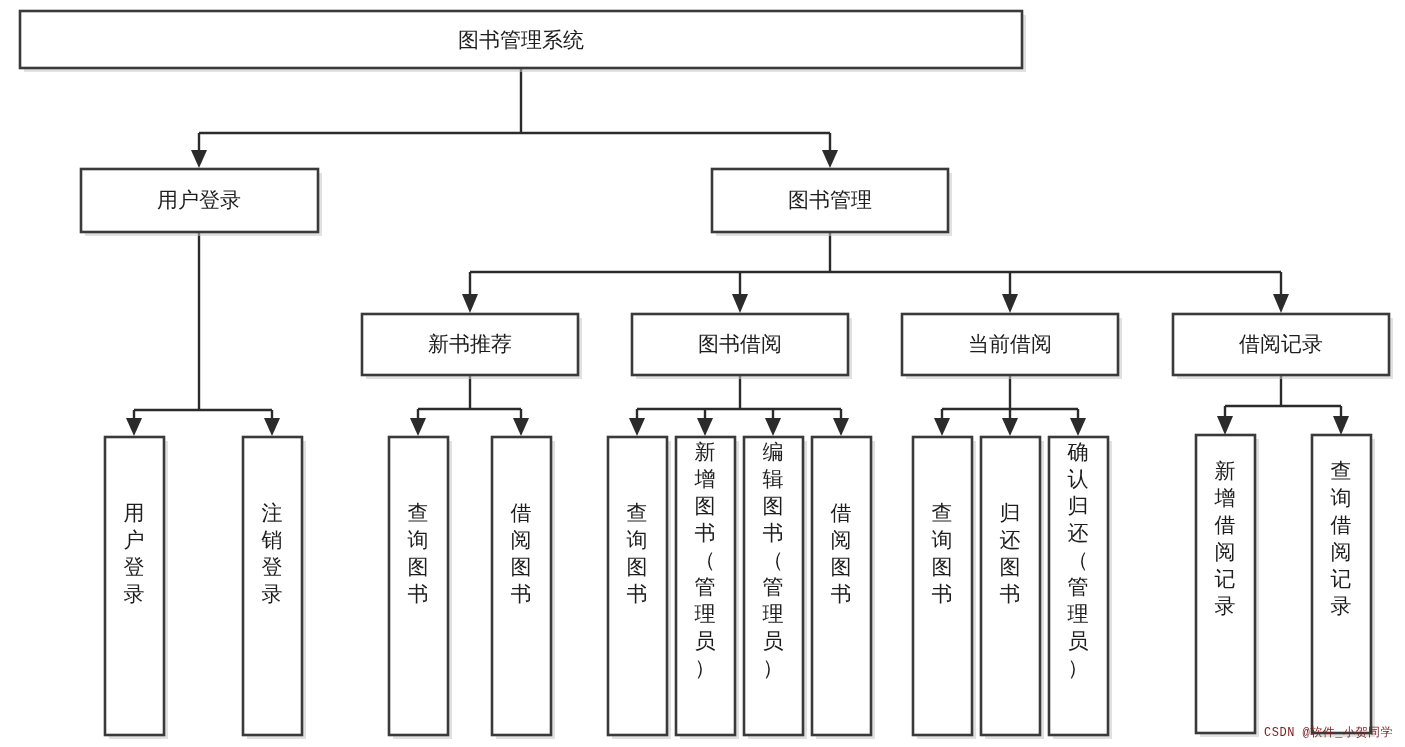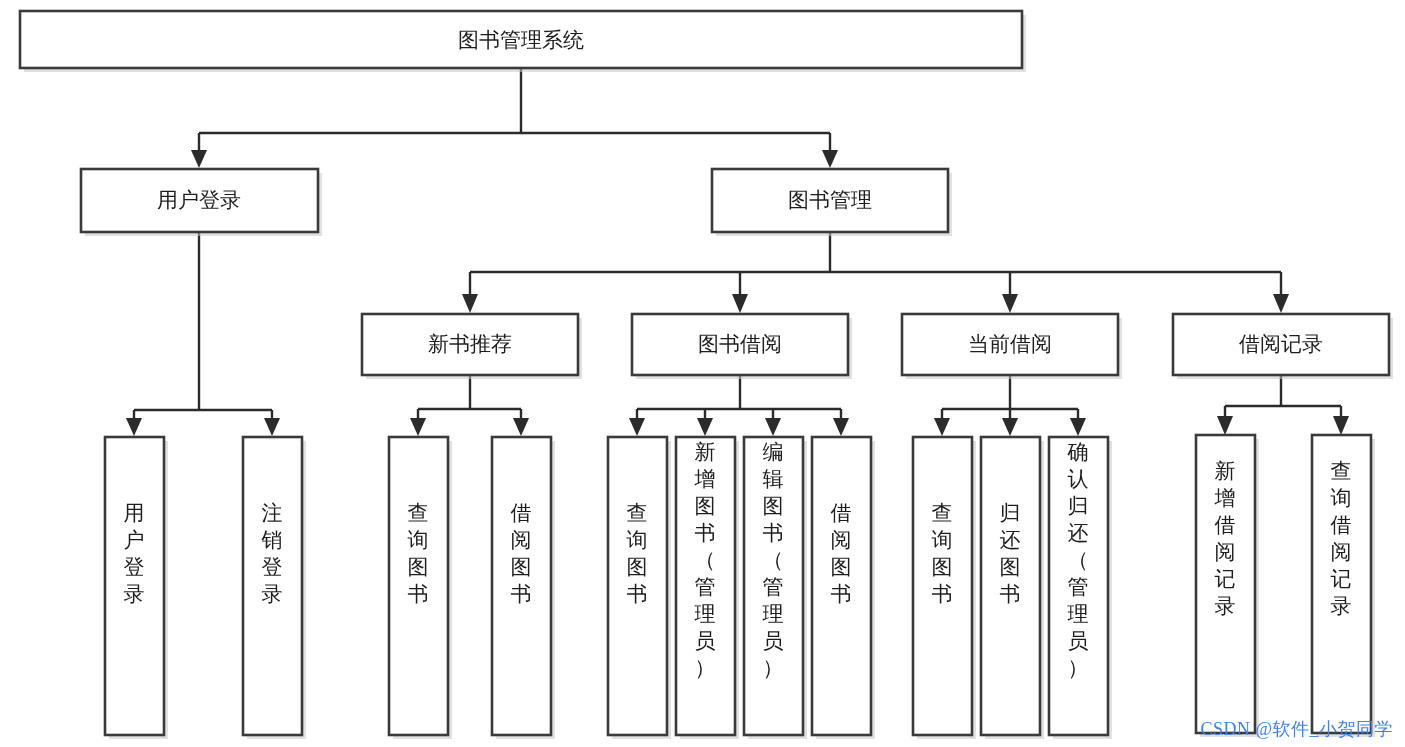--- a/index.html
+++ b/index.html
@@ -56,23 +56,23 @@
   .node-label-v {
     font-family: "DejaVu Sans", "Liberation Sans", sans-serif;
     font-size: 21px;
     fill: #1d1d1d;
     text-anchor: middle;
   }
   .watermark {
     position: absolute;
     right: 12px;
     bottom: 6px;
-    font-family: Liberation Serif, serif;
-    font-size: 18px;
-    color: #3b82f6;
+    font-family: Liberation Mono, monospace;
+    font-size: 12px;
+    color: #7f1d1d;
     letter-spacing: 0.5px;
     white-space: nowrap;
     pointer-events: none;
   }
 </style>
 </head>
 <body>
 
 <div id="diagram-root">
   <svg class="flowchart" viewBox="0 0 1405 747" xmlns="http://www.w3.org/2000/svg">

